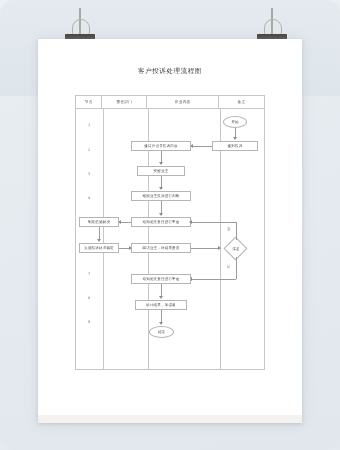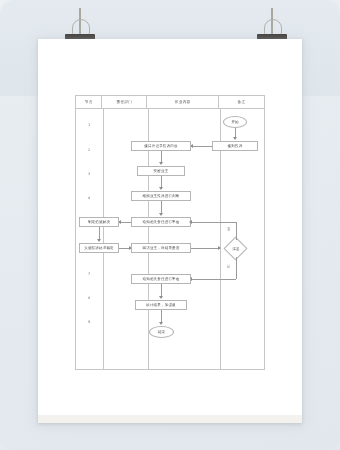--- a/index.html
+++ b/index.html
@@ -174,20 +174,21 @@
     <div class="arm a"></div>
     <div class="arm b"></div>
     <div class="body"></div>
   </div>
 
   <div class="sheet-shadow"></div>
   <div class="sheet"></div>
 
   <div class="sheet-inner">
 
+    <div class="doc-title">客户投诉处理流程图</div>
 
     <div class="tbl">
 
       <div class="tbl-head">
         <div class="th c0">节点</div>
         <div class="th c1">责任部门</div>
         <div class="th c2">作业内容</div>
         <div class="th c3">备注</div>
       </div>
 

